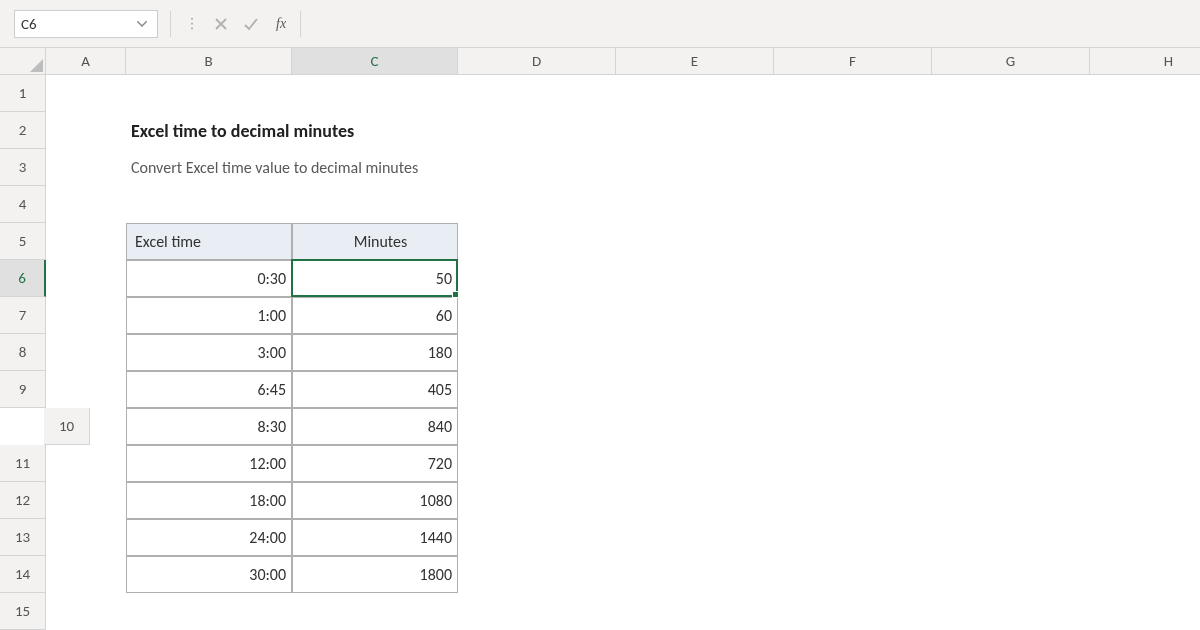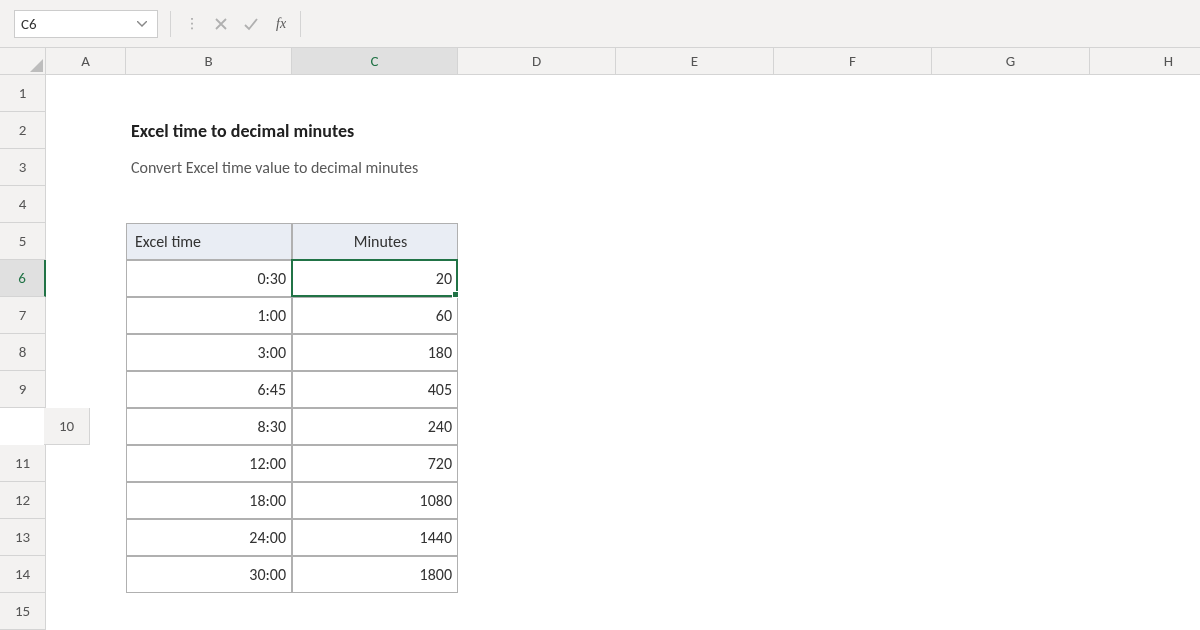--- a/index.html
+++ b/index.html
@@ -263,29 +263,29 @@
       <div class="row-h" style="height: 37px;">13</div>
       <div class="row-h" style="height: 37px;">14</div>
       <div class="row-h" style="height: 37px;">15</div>
     </div>
   <div class="cells" id="cells">
       <div class="cell title-text" style="left: 80px; top: 37px; width: 600px; height: 37px;">Excel time to decimal minutes</div>
       <div class="cell subtitle-text" style="left: 80px; top: 74px; width: 600px; height: 37px;">Convert Excel time value to decimal minutes</div>
       <div class="cell hdr-cell" style="left: 80px; top: 148px; width: 166px; height: 37px;">Excel time</div>
       <div class="cell hdr-cell center" style="left: 246px; top: 148px; width: 166px; height: 37px;">Minutes</div>
       <div class="cell data-cell" style="left: 80px; top: 185px; width: 166px; height: 37px;">0:30</div>
-      <div class="cell data-cell" style="left: 246px; top: 185px; width: 166px; height: 37px;">20</div>
+      <div class="cell data-cell" style="left: 246px; top: 185px; width: 166px; height: 37px;">50</div>
       <div class="cell data-cell" style="left: 80px; top: 222px; width: 166px; height: 37px;">1:00</div>
       <div class="cell data-cell" style="left: 246px; top: 222px; width: 166px; height: 37px;">60</div>
       <div class="cell data-cell" style="left: 80px; top: 259px; width: 166px; height: 37px;">3:00</div>
       <div class="cell data-cell" style="left: 246px; top: 259px; width: 166px; height: 37px;">180</div>
       <div class="cell data-cell" style="left: 80px; top: 296px; width: 166px; height: 37px;">6:45</div>
       <div class="cell data-cell" style="left: 246px; top: 296px; width: 166px; height: 37px;">405</div>
       <div class="cell data-cell" style="left: 80px; top: 333px; width: 166px; height: 37px;">8:30</div>
-      <div class="cell data-cell" style="left: 246px; top: 333px; width: 166px; height: 37px;">240</div>
+      <div class="cell data-cell" style="left: 246px; top: 333px; width: 166px; height: 37px;">840</div>
       <div class="cell data-cell" style="left: 80px; top: 370px; width: 166px; height: 37px;">12:00</div>
       <div class="cell data-cell" style="left: 246px; top: 370px; width: 166px; height: 37px;">720</div>
       <div class="cell data-cell" style="left: 80px; top: 407px; width: 166px; height: 37px;">18:00</div>
       <div class="cell data-cell" style="left: 246px; top: 407px; width: 166px; height: 37px;">1080</div>
       <div class="cell data-cell" style="left: 80px; top: 444px; width: 166px; height: 37px;">24:00</div>
       <div class="cell data-cell" style="left: 246px; top: 444px; width: 166px; height: 37px;">1440</div>
       <div class="cell data-cell" style="left: 80px; top: 481px; width: 166px; height: 37px;">30:00</div>
       <div class="cell data-cell" style="left: 246px; top: 481px; width: 166px; height: 37px;">1800</div>
       <div class="selection-box" style="left: 245px; top: 184px; width: 167px; height: 38px;">
         <div class="fill-handle"></div>

